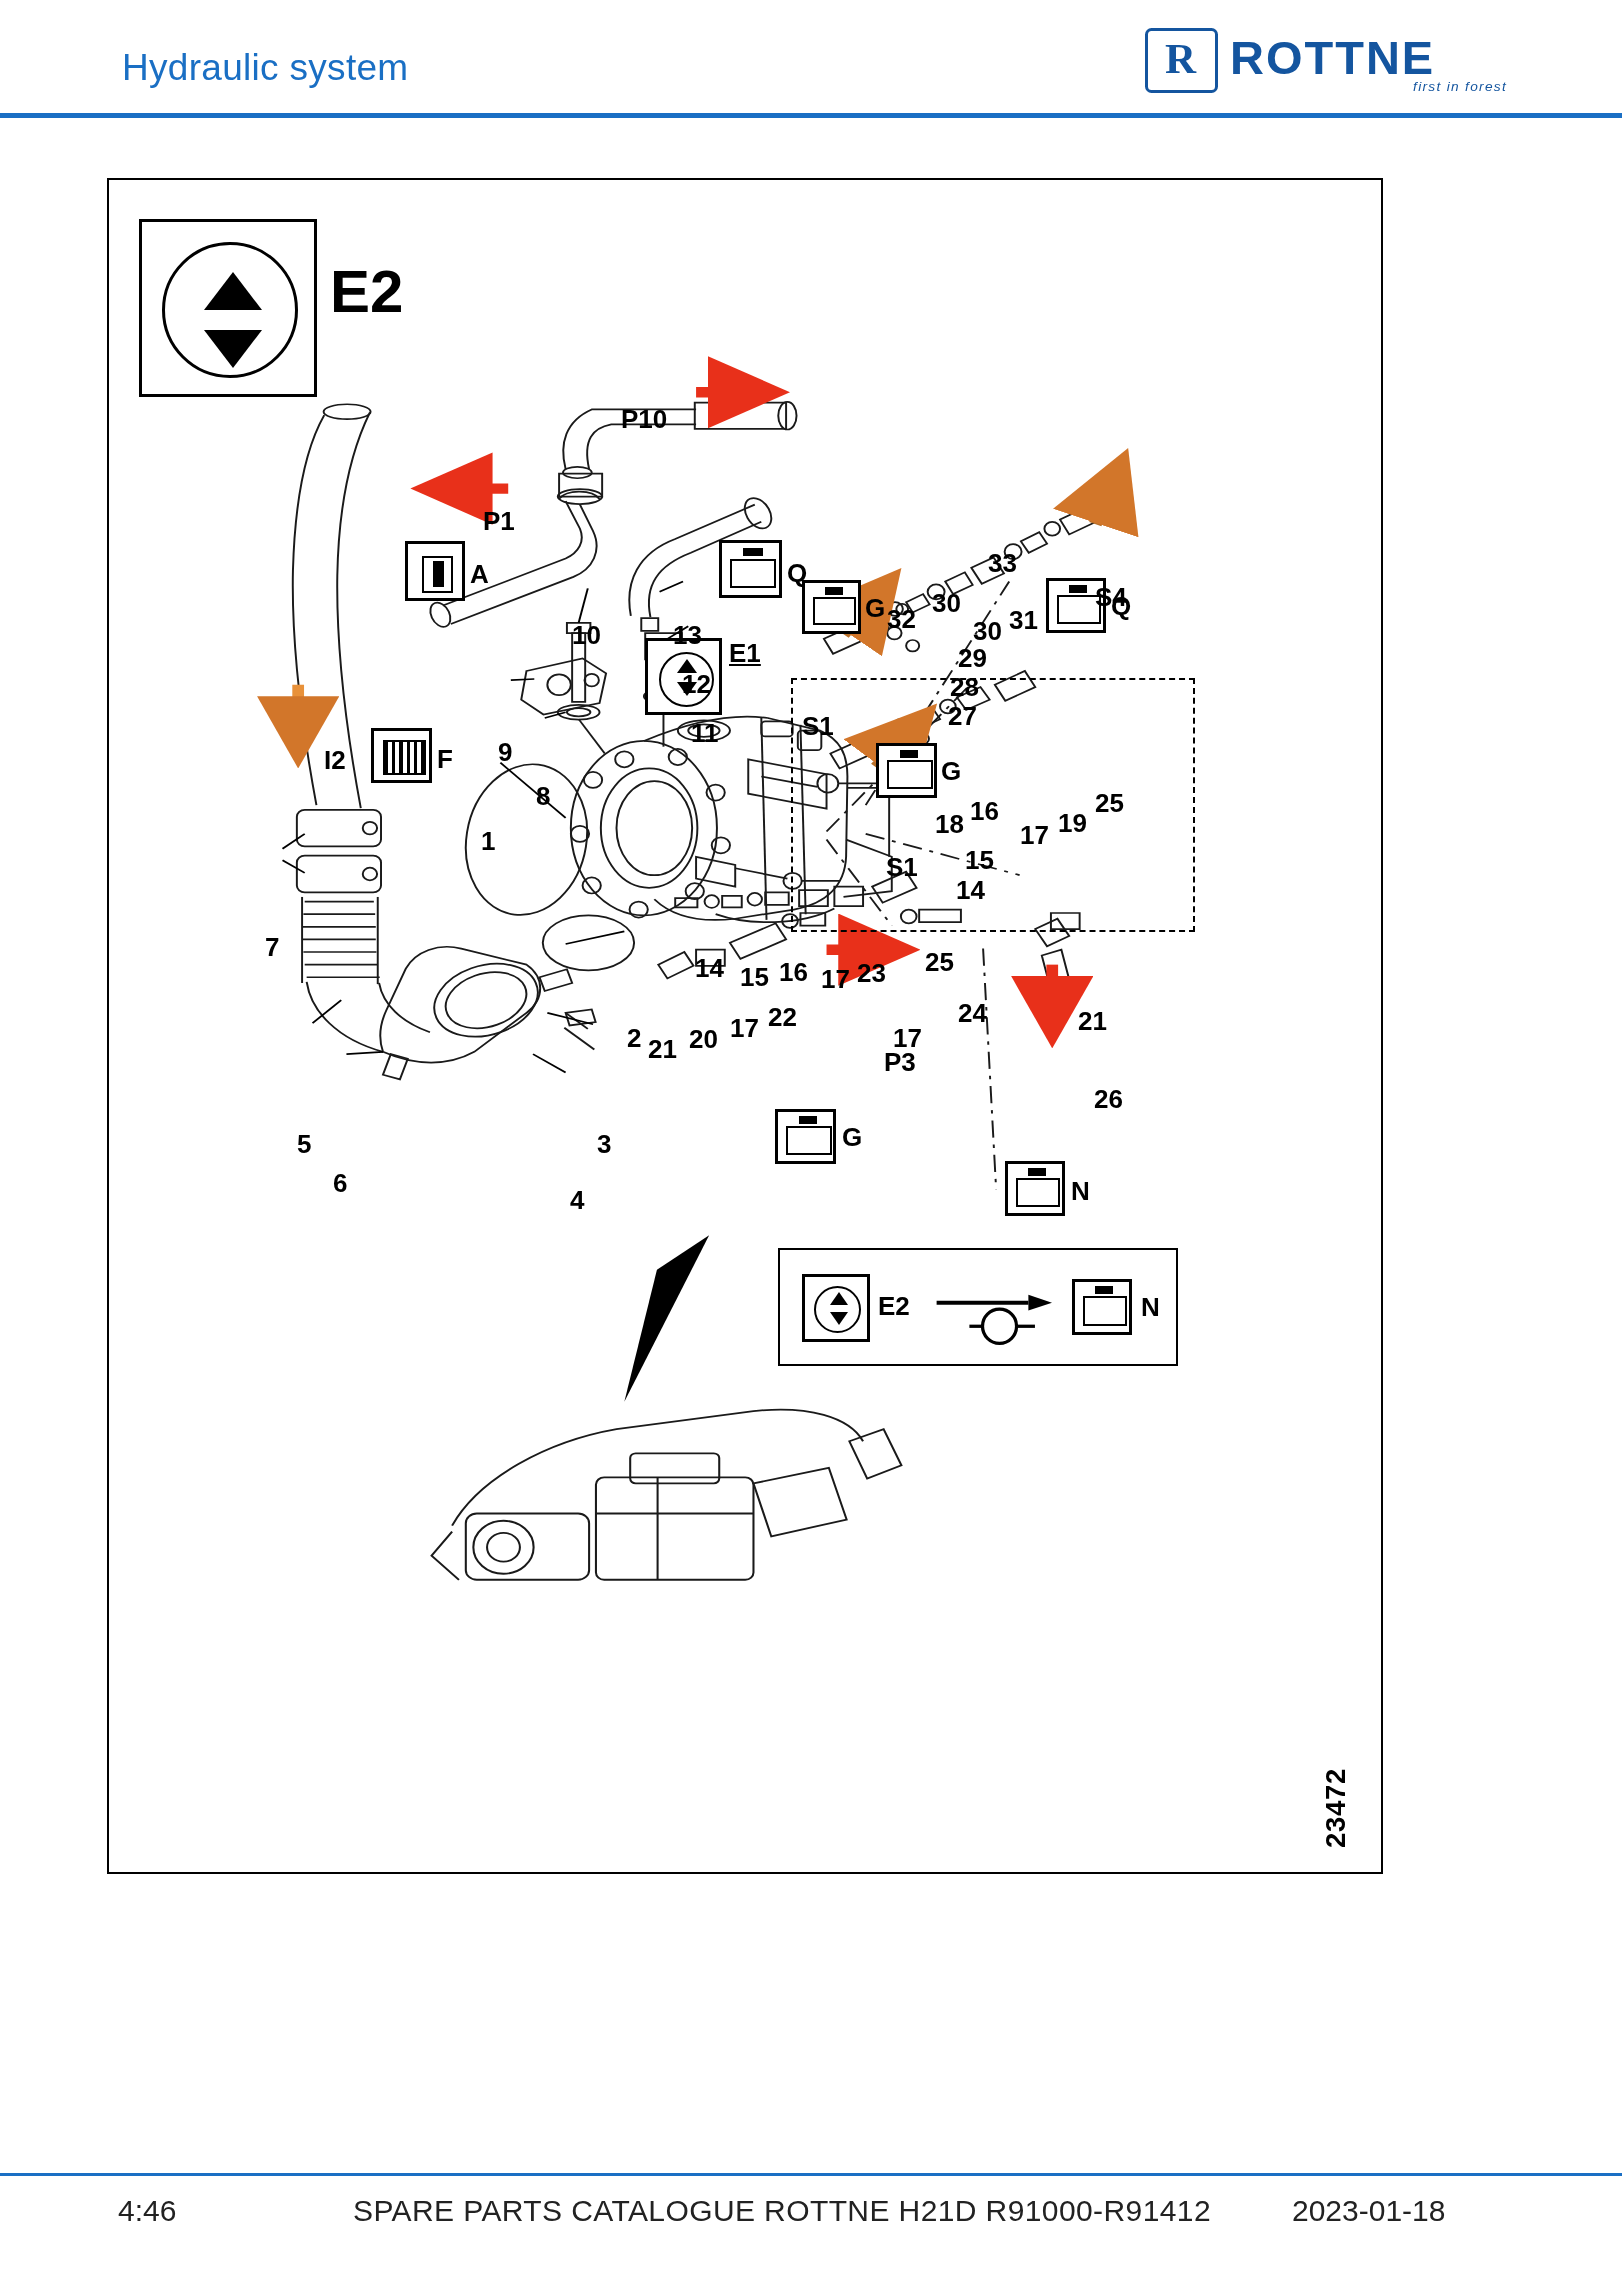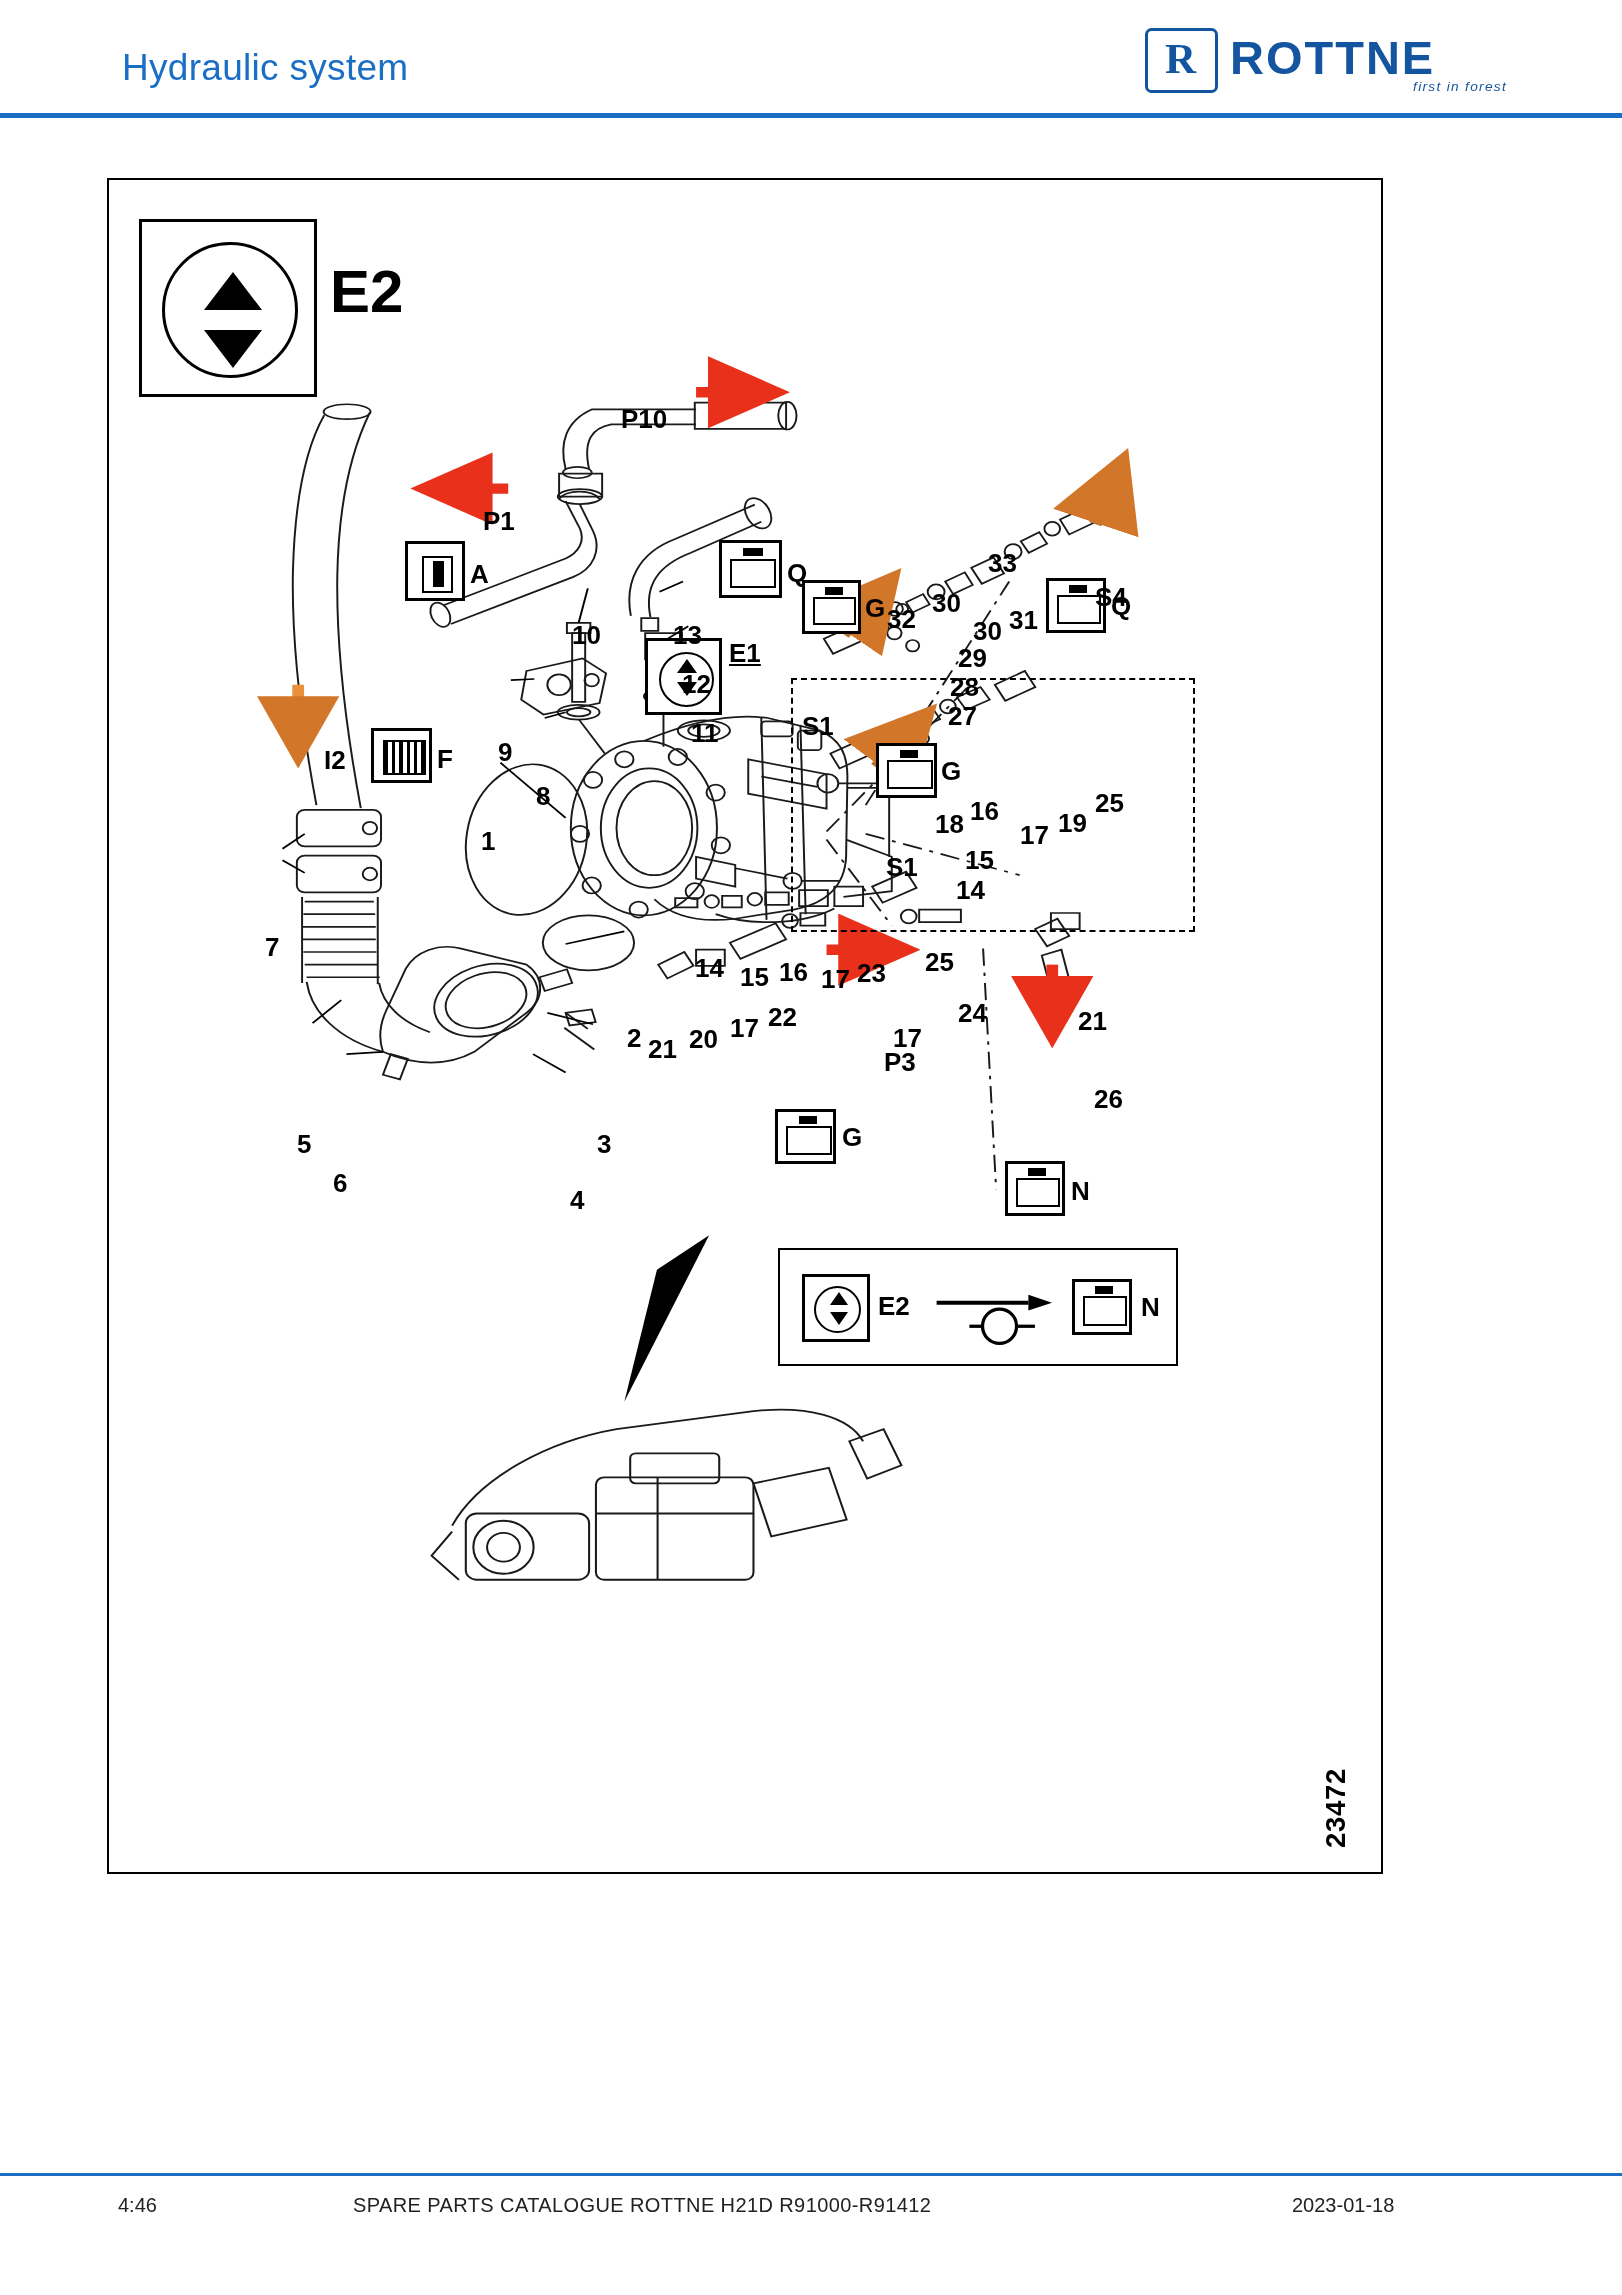--- a/index.html
+++ b/index.html
@@ -97,21 +97,21 @@
     width: 1622px;
     height: 3.3px;
     background: #1a6fc4;
   }
   .footer {
     position: absolute;
     left: 0;
     top: 2185px;
     width: 1496px;
     height: 59px;
-    font-size: 20px;
+    font-size: 30px;
     color: #222;
     text-align: right;
   }
   .footer-page {
     position: absolute;
     left: 118px;
     top: 9.2px;
   }
   .footer-center {
     position: absolute;

